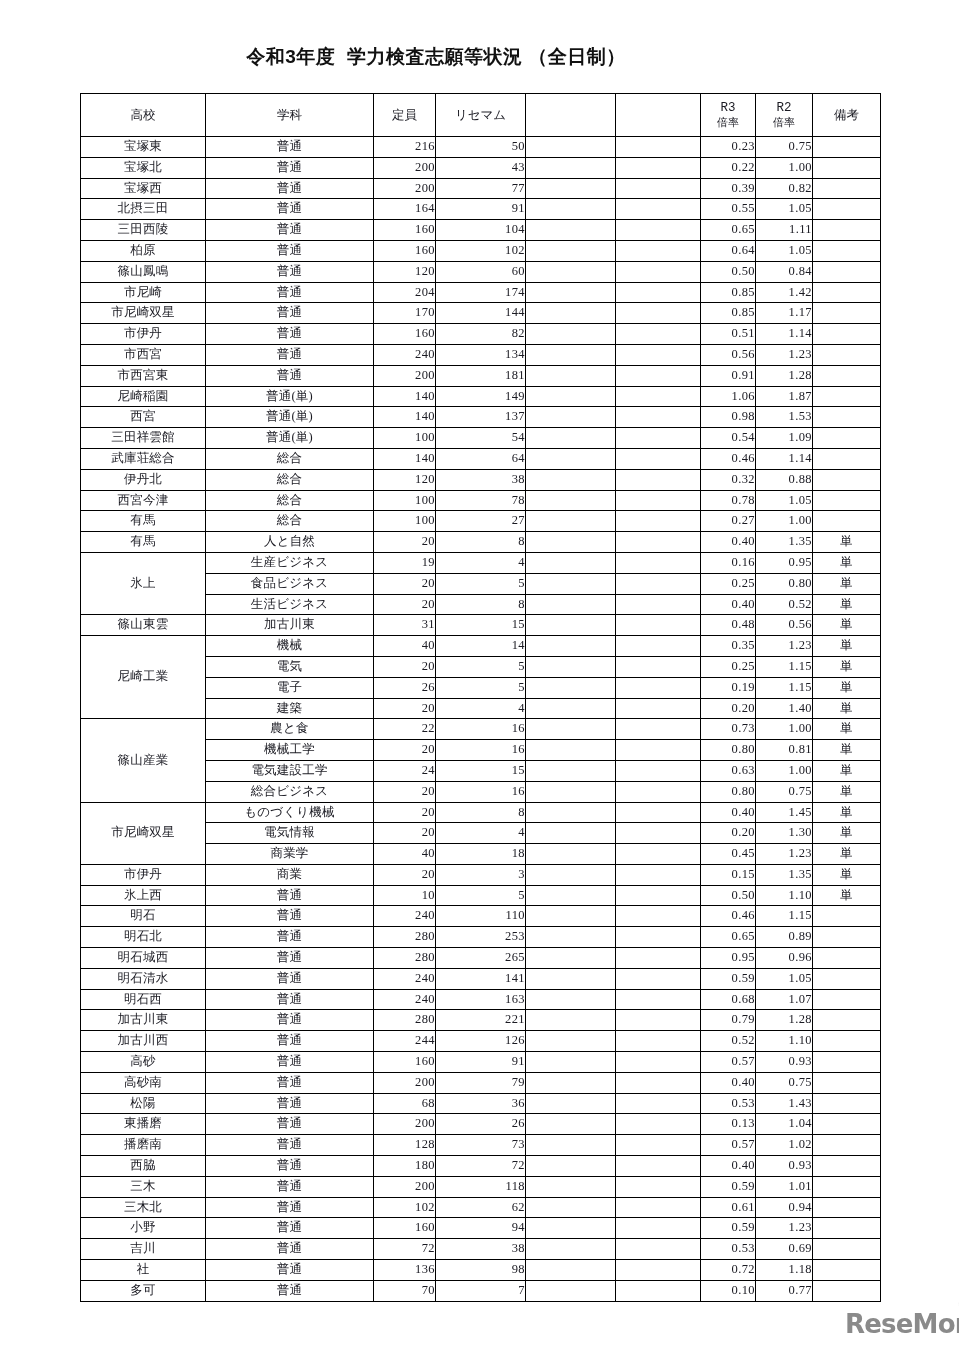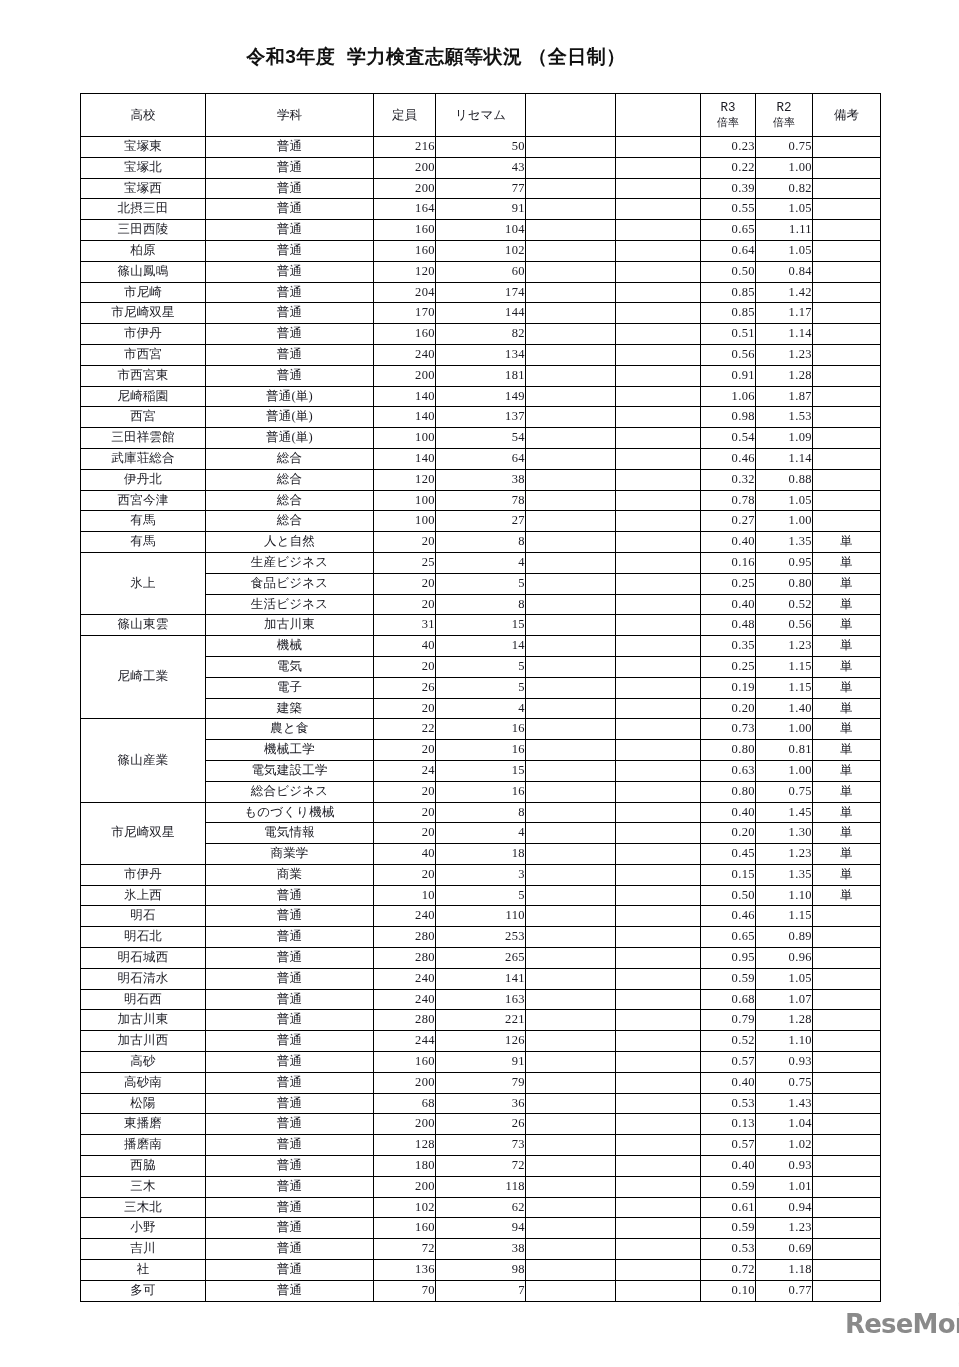--- a/index.html
+++ b/index.html
@@ -408,21 +408,21 @@
             <td class="num">8</td>
             <td class="blank"></td>
             <td class="blank"></td>
             <td class="num">0.40</td>
             <td class="num">1.35</td>
             <td class="note">単</td>
           </tr>
           <tr>
             <td class="school merged" rowspan="3">氷上</td>
             <td class="course">生産ビジネス</td>
-            <td class="num">25</td>
+            <td class="num">19</td>
             <td class="num">4</td>
             <td class="blank"></td>
             <td class="blank"></td>
             <td class="num">0.16</td>
             <td class="num">0.95</td>
             <td class="note">単</td>
           </tr>
           <tr>
             <td class="course">食品ビジネス</td>
             <td class="num">20</td>

